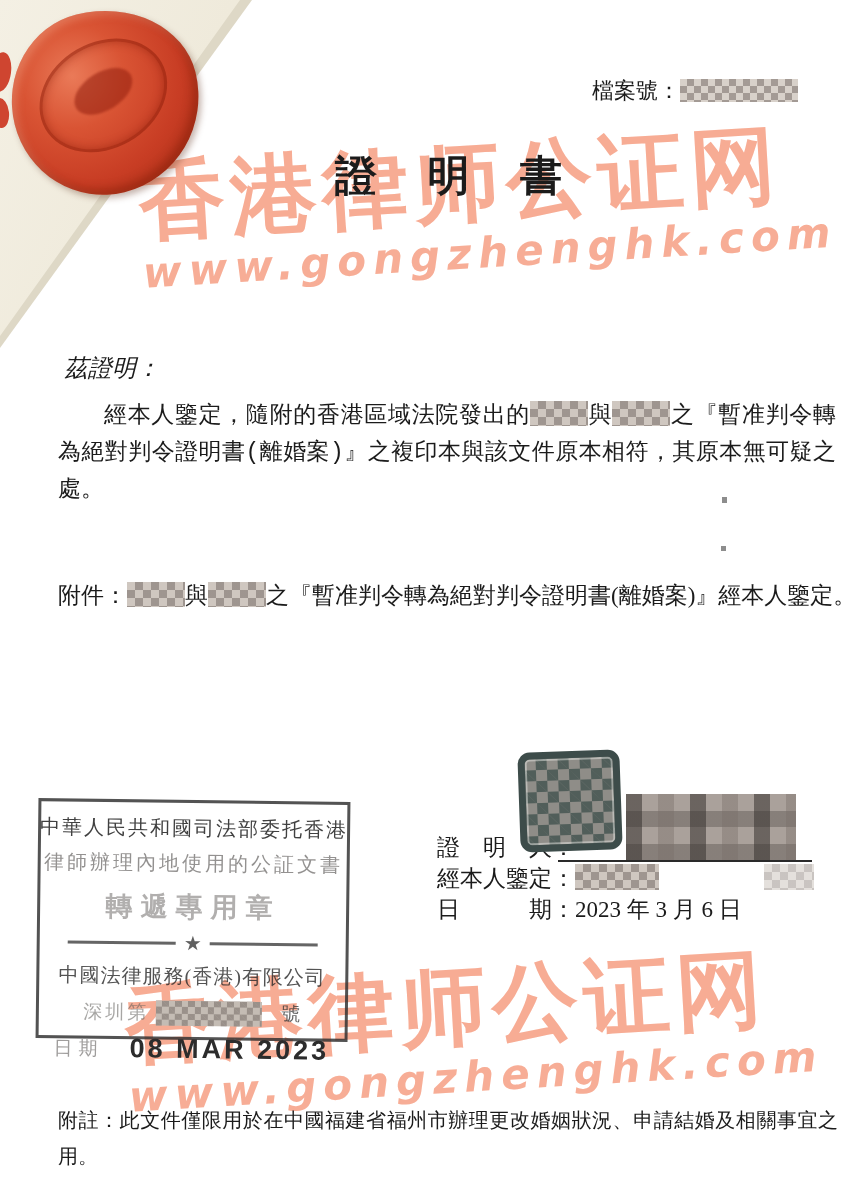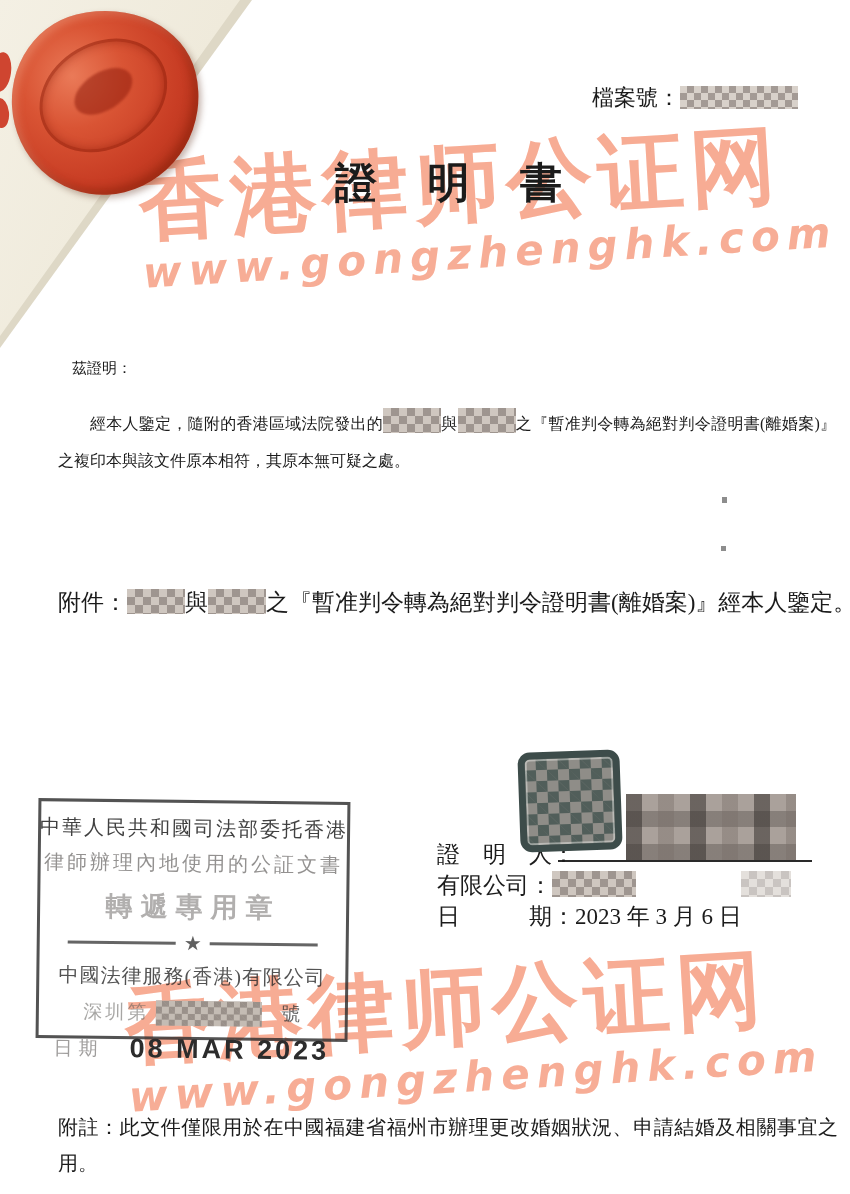--- a/index.html
+++ b/index.html
@@ -49,29 +49,29 @@
   .wm-cn{
     font-family:"DejaVu Sans","Liberation Sans",sans-serif;font-weight:700;
     font-size:86px;letter-spacing:6px;line-height:1.04;white-space:nowrap;
     opacity:.92;
   }
   .wm-url{
     font-family:"DejaVu Sans","Liberation Sans",sans-serif;font-weight:700;font-style:italic;
     font-size:42px;letter-spacing:7px;white-space:nowrap;margin-top:2px;opacity:.9;
   }
   
-  .doc-text{position:absolute;z-index:2;margin-top:7px;}
+  .doc-text{position:absolute;z-index:2;}
   .fileno{left:592px;top:76px;font-size:22px;white-space:nowrap;}
   .title{
     left:0;top:148px;width:100%;text-align:center;font-weight:700;
     font-size:42px;letter-spacing:13px;word-spacing:14px;transform:translateX(30px);
     white-space:nowrap;
   }
-  .certify{left:72px;top:352px;font-size:15px;}
-  .paragraph{left:58px;top:398px;width:778px;font-size:16px;line-height:37px;text-indent:2em;text-align:justify;}
+  .certify{left:64px;top:352px;font-size:24px;font-style:italic;}
+  .paragraph{left:58px;top:398px;width:778px;font-size:23px;line-height:37px;text-indent:2em;text-align:justify;font-family:Liberation Mono, monospace;}
   .attachment{left:58px;top:580px;width:790px;font-size:23px;white-space:nowrap;}
   .footnote{left:58px;top:1102px;width:780px;font-size:20px;line-height:36px;text-align:justify;}
   
   .mosaic{display:inline-block;vertical-align:-4px;}
   .checker{
     background-color:#cfc7c0;
     background-image:
       linear-gradient(45deg, rgba(110,100,95,.5) 25%, transparent 25%, transparent 75%, rgba(110,100,95,.5) 75%),
       linear-gradient(45deg, rgba(110,100,95,.5) 25%, transparent 25%, transparent 75%, rgba(110,100,95,.5) 75%);
     background-size:16px 16px;background-position:0 0,8px 8px;
@@ -198,20 +198,20 @@
 
 <div class="cert-seal"></div>
 <div class="sig-mosaic"></div>
 <div class="sig-underline"></div>
 
 <div class="doc-text signer">
   <div class="row">
     <span>證　明　人：</span>
   </div>
   <div class="row">
-    <span>有限公司：</span><span class="mosaic checker m-signame"></span><span style="display:inline-block;width:105px;"></span><span class="mosaic checker m-faint"></span>
+    <span>經本人鑒定：</span><span class="mosaic checker m-signame"></span><span style="display:inline-block;width:105px;"></span><span class="mosaic checker m-faint"></span>
   </div>
   <div class="row">
     <span>日　　　期：</span><span>2023 年 3 月 6 日</span>
   </div>
 </div>
 
 <div class="doc-text footnote">附註：此文件僅限用於在中國福建省福州市辦理更改婚姻狀況、申請結婚及相關事宜之用。</div>
 
 </body></html>

